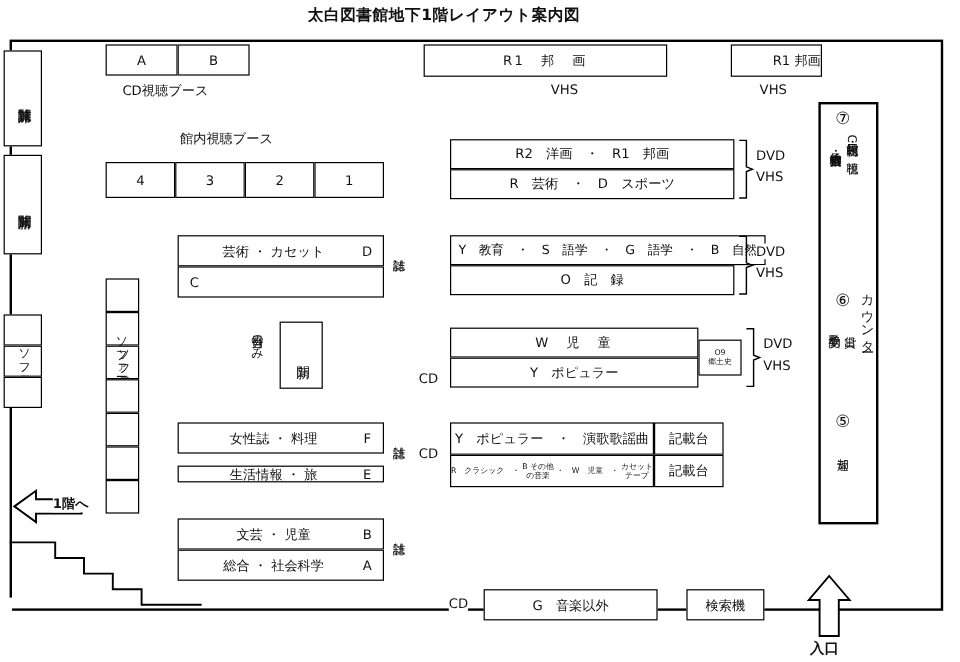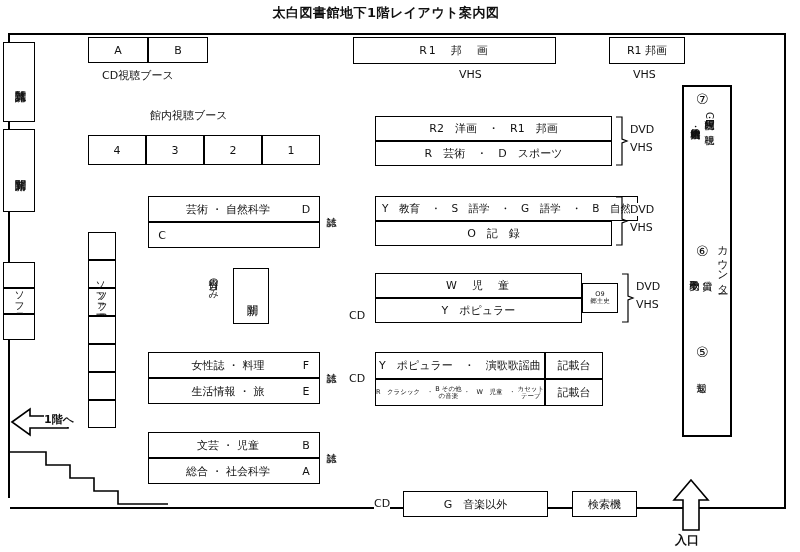--- a/index.html
+++ b/index.html
@@ -1,18 +1,18 @@
 <!DOCTYPE html>
 <html><head>
 <meta charset="utf-8">
 <style>
   html,body{margin:0;padding:0;background:#fff;}
   body{width:800px;height:552px;position:relative;
        font-family:"DejaVu Sans","Liberation Sans",sans-serif;color:#111;}
-  .title{position:absolute;left:16px;top:4px;width:740px;text-align:center;
+  .title{position:absolute;left:0;top:4px;width:740px;text-align:center;
          font-size:13px;font-weight:bold;letter-spacing:.5px;}
   
   .floor{position:absolute;left:8px;top:33px;width:778px;height:476px;
          border:2px solid #000;box-sizing:border-box;}
   .box{position:absolute;border:1.5px solid #000;box-sizing:border-box;
        background:#fff;display:flex;align-items:center;justify-content:center;
        font-size:11px;white-space:nowrap;}
   .thin{border-width:1px;}
   .lbl{position:absolute;font-size:11px;white-space:nowrap;background:#fff;}
   .lbl-xs{position:absolute;font-size:6.5px;white-space:nowrap;line-height:1.05;}
@@ -85,42 +85,42 @@
   <span>3</span>
 </div>
 <div class="box" style="left:204px;top:135px;width:58px;height:30px;">
   <span>2</span>
 </div>
 <div class="box" style="left:262px;top:135px;width:58px;height:30px;">
   <span>1</span>
 </div>
 
 <div class="shelf-cell" style="left:148px;top:196px;width:172px;height:26px;">
-  <span style="flex:1;text-align:center;padding-left:14px;">芸術 ・ 自然科学</span>
+  <span style="flex:1;text-align:center;padding-left:14px;">芸術 ・ カセット</span>
   <span style="width:26px;text-align:center;">D</span>
 </div>
 <div class="shelf-cell" style="left:148px;top:222px;width:172px;height:26px;">
   <span style="width:26px;text-align:center;">C</span>
 </div>
 <div class="lbl" style="left:324px;top:200px;font-size:10px;background:transparent;">
   <span class="vert">雑誌</span>
 </div>
 
 <div class="lbl" style="left:206px;top:272px;font-size:10px;background:transparent;">
   <span class="vert">当日分のみ</span>
 </div>
 <div class="box" style="left:233px;top:268px;width:36px;height:56px;">
   <span class="vert" style="font-size:11px;">新聞</span>
 </div>
 
 <div class="shelf-cell" style="left:148px;top:352px;width:172px;height:26px;">
   <span style="flex:1;text-align:center;padding-left:14px;">女性誌 ・ 料理</span>
   <span style="width:26px;text-align:center;">F</span>
 </div>
-<div class="shelf-cell" style="left:148px;top:378px;width:172px;height:26px;">
+<div class="shelf-cell" style="left:148px;top:388px;width:172px;height:14px;">
   <span style="flex:1;text-align:center;padding-left:14px;">生活情報 ・ 旅</span>
   <span style="width:26px;text-align:center;">E</span>
 </div>
 <div class="lbl" style="left:324px;top:356px;font-size:10px;background:transparent;">
   <span class="vert">雑誌</span>
 </div>
 
 <div class="shelf-cell" style="left:148px;top:432px;width:172px;height:26px;">
   <span style="flex:1;text-align:center;padding-left:14px;">文芸 ・ 児童</span>
   <span style="width:26px;text-align:center;">B</span>
@@ -131,21 +131,21 @@
 </div>
 <div class="lbl" style="left:324px;top:436px;font-size:10px;background:transparent;">
   <span class="vert">雑誌</span>
 </div>
 
 <div class="box" style="left:353px;top:37px;width:203px;height:27px;">
   <span class="sp">R1　邦　画</span>
 </div>
 <div class="lbl" style="left:459px;top:68px;">VHS</div>
 
-<div class="box" style="left:609px;top:37px;width:76px;height:27px;">
+<div class="box" style="left:609px;top:37px;width:76px;height:27px;justify-content:flex-end;">
   <span>R1 邦画</span>
 </div>
 <div class="lbl" style="left:633px;top:68px;">VHS</div>
 
 <div class="box" style="left:375px;top:116px;width:237px;height:25px;">
   <span>R2　洋画　・　R1　邦画</span>
 </div>
 <div class="box" style="left:375px;top:141px;width:237px;height:25px;">
   <span>R　芸術　・　D　スポーツ</span>
 </div>

